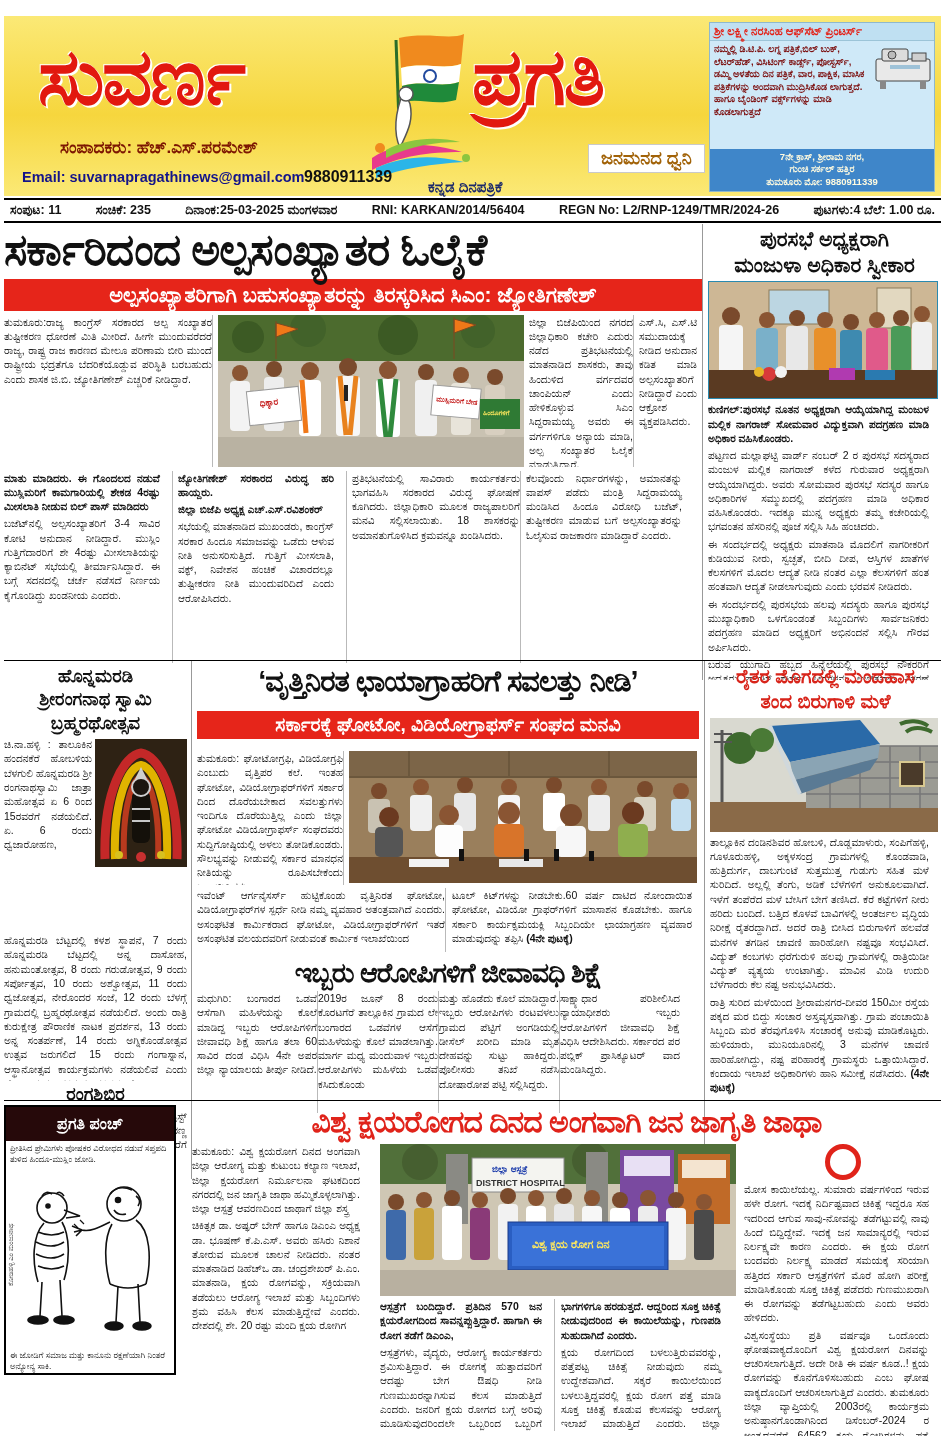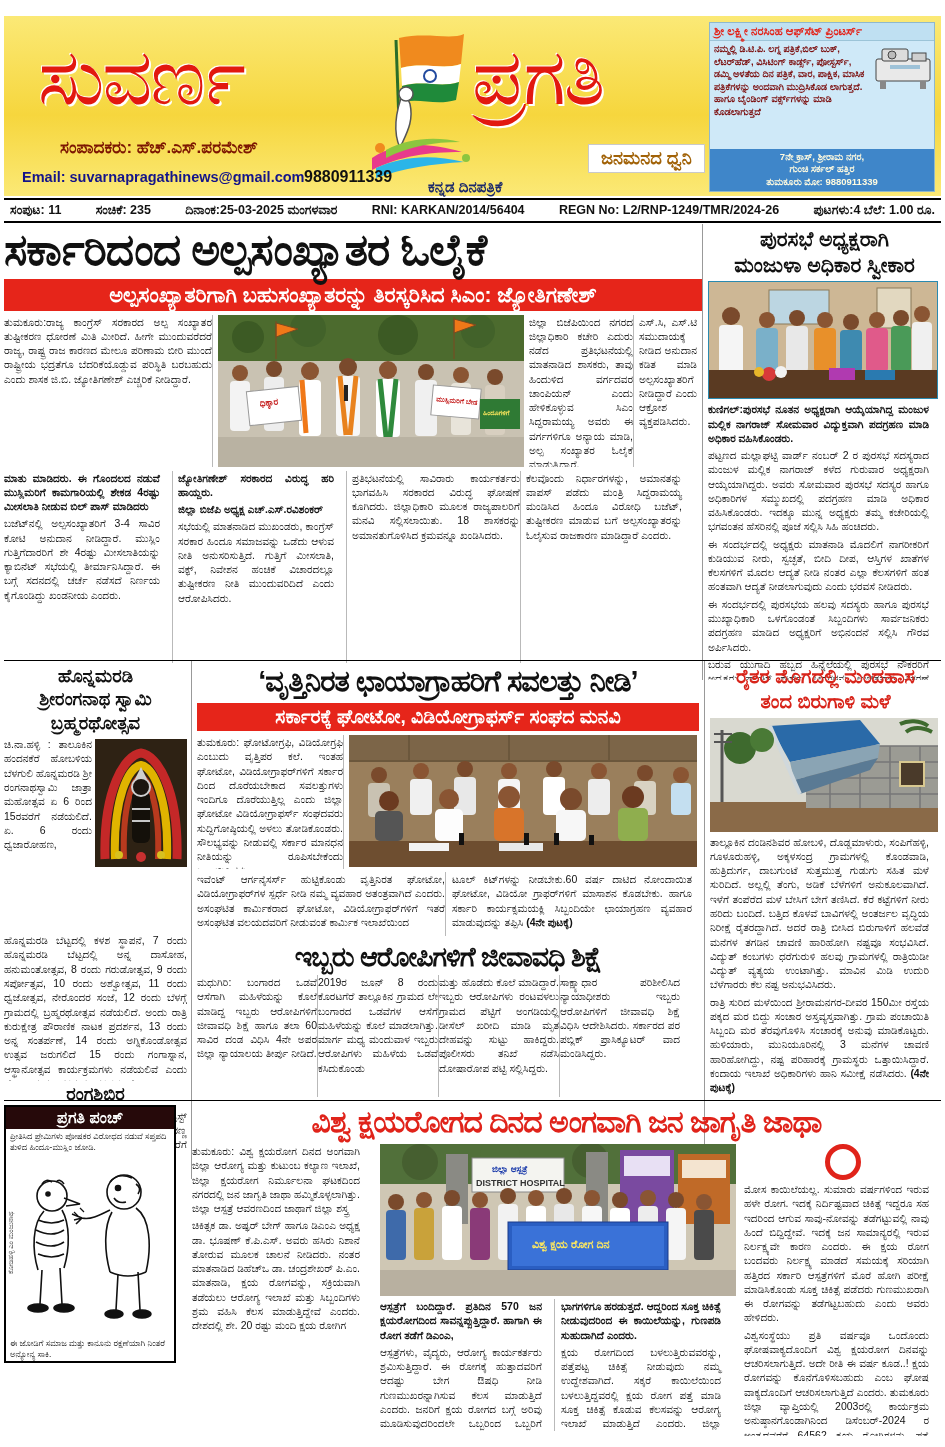--- a/index.html
+++ b/index.html
@@ -1,21 +1,21 @@
 <!DOCTYPE html>
 <html><head>
 <meta charset="utf-8">
 <style>
   html,body{margin:0;padding:0;background:#e8e8e8;}
   .page{width:945px;height:1447px;margin:0 auto;background:#fff;position:relative;
         font-family:"Liberation Sans","DejaVu Sans",sans-serif;color:#111;overflow:hidden;}
   
   .mast{position:absolute;left:4px;top:16px;width:937px;height:180px;
         background:linear-gradient(180deg,#fbe976 0%,#f6d63d 55%,#fbe976 100%);}
-  .title{position:absolute;color:#e2180f;font-weight:normal;font-size:78px;line-height:1;
+  .title{position:absolute;color:#e2180f;font-weight:bold;font-size:78px;line-height:1;
          text-shadow:2px 2px 0 #fff,-1px -1px 0 #fff;letter-spacing:-2px;}
   .t-left{left:34px;top:22px;}
   .t-right{left:468px;top:22px;}
   .editor{position:absolute;left:56px;top:122px;color:#7c1602;font-weight:bold;font-size:17px;}
   .email{position:absolute;left:18px;top:153px;font-weight:bold;font-size:14.5px;color:#14148a;}
   .phone{position:absolute;left:300px;top:152px;font-weight:bold;font-size:16px;color:#111;}
   .tagbox{position:absolute;left:584px;top:128px;background:#fff;border:1px solid #c9c9c9;
           padding:3px 12px;color:#a16207;font-weight:bold;font-size:18px;}
   .daily{position:absolute;left:424px;top:162px;color:#1c2a6b;font-weight:bold;font-size:15px;}
   .flag{position:absolute;left:362px;top:14px;}
@@ -47,33 +47,33 @@
   .leadrow{display:flex;gap:5px;height:152px;}
   .leadgrid{display:flex;gap:5px;height:192px;margin-top:4px;}
   .kunigal{width:233px;border-left:1px solid #999;padding-left:5px;}
   .kunigal h2{margin:2px 0 4px 0;font-size:20.5px;line-height:1.25;text-align:center;}
   
   .midband{position:absolute;left:4px;top:660px;width:937px;border-top:1px solid #000;display:flex;}
   .mleft{width:188px;border-right:1px solid #999;padding:2px 4px 0 0;box-sizing:border-box;}
   .mleft h3{margin:2px 0;font-size:18px;text-align:center;line-height:1.3;}
   .mcenter{width:512px;padding:0 5px;box-sizing:border-box;}
   .mcenter h2{margin:4px 0 0 0;font-size:29px;text-align:center;letter-spacing:-1px;}
-  .mcenter .redbar{font-size:19px;padding:3px 4px;margin:4px 0;}
+  .mcenter .redbar{font-size:19px;padding:3px 4px;margin:12px 0;}
   .pgrow{display:flex;gap:5px;height:134px;}
   .pgunder{display:flex;gap:6px;height:64px;margin-top:3px;}
   .court h2{margin:6px 0 2px 0;font-size:27px;text-align:center;}
   .courtcols{display:flex;gap:0;height:122px;}
   .mright{width:237px;border-left:1px solid #999;padding-left:5px;box-sizing:border-box;}
   .mright h3{margin:3px 0;font-size:19.5px;color:#d8241a;text-align:center;line-height:1.3;}
   
   .botband{position:absolute;left:4px;top:1100px;width:937px;border-top:1px solid #000;display:flex;}
   .bleft{width:184px;}
   .cartoon{margin-top:4px;border:2px solid #000;width:168px;background:#fff;}
   .cartoon .chead{background:#26090a;color:#fff;text-align:center;font-weight:bold;
-                  font-size:16px;padding:2px 0;}
+                  font-size:16px;padding:8px 0;}
   .ctext{font-size:8.4px;line-height:1.25;padding:2px 4px;text-align:left;}
   .bright{flex:1;padding-left:4px;}
   .bright h2{margin:4px 0 4px 0;font-size:30px;color:#e0231a;text-align:center;letter-spacing:-1px;}
   .tbgrid{display:flex;gap:8px;}
   .tbc1{width:180px;height:292px;}
   .tbmid{width:356px;}
   .tbmidcols{display:flex;gap:6px;height:132px;margin-top:3px;}
   .tbc4{width:197px;height:292px;position:relative;}
   .tblogo{width:26px;height:26px;border:5px solid #e0231a;border-radius:50%;margin:0 auto 2px auto;}
   .sig{position:absolute;left:1px;top:120px;transform:rotate(-90deg);transform-origin:left top;

